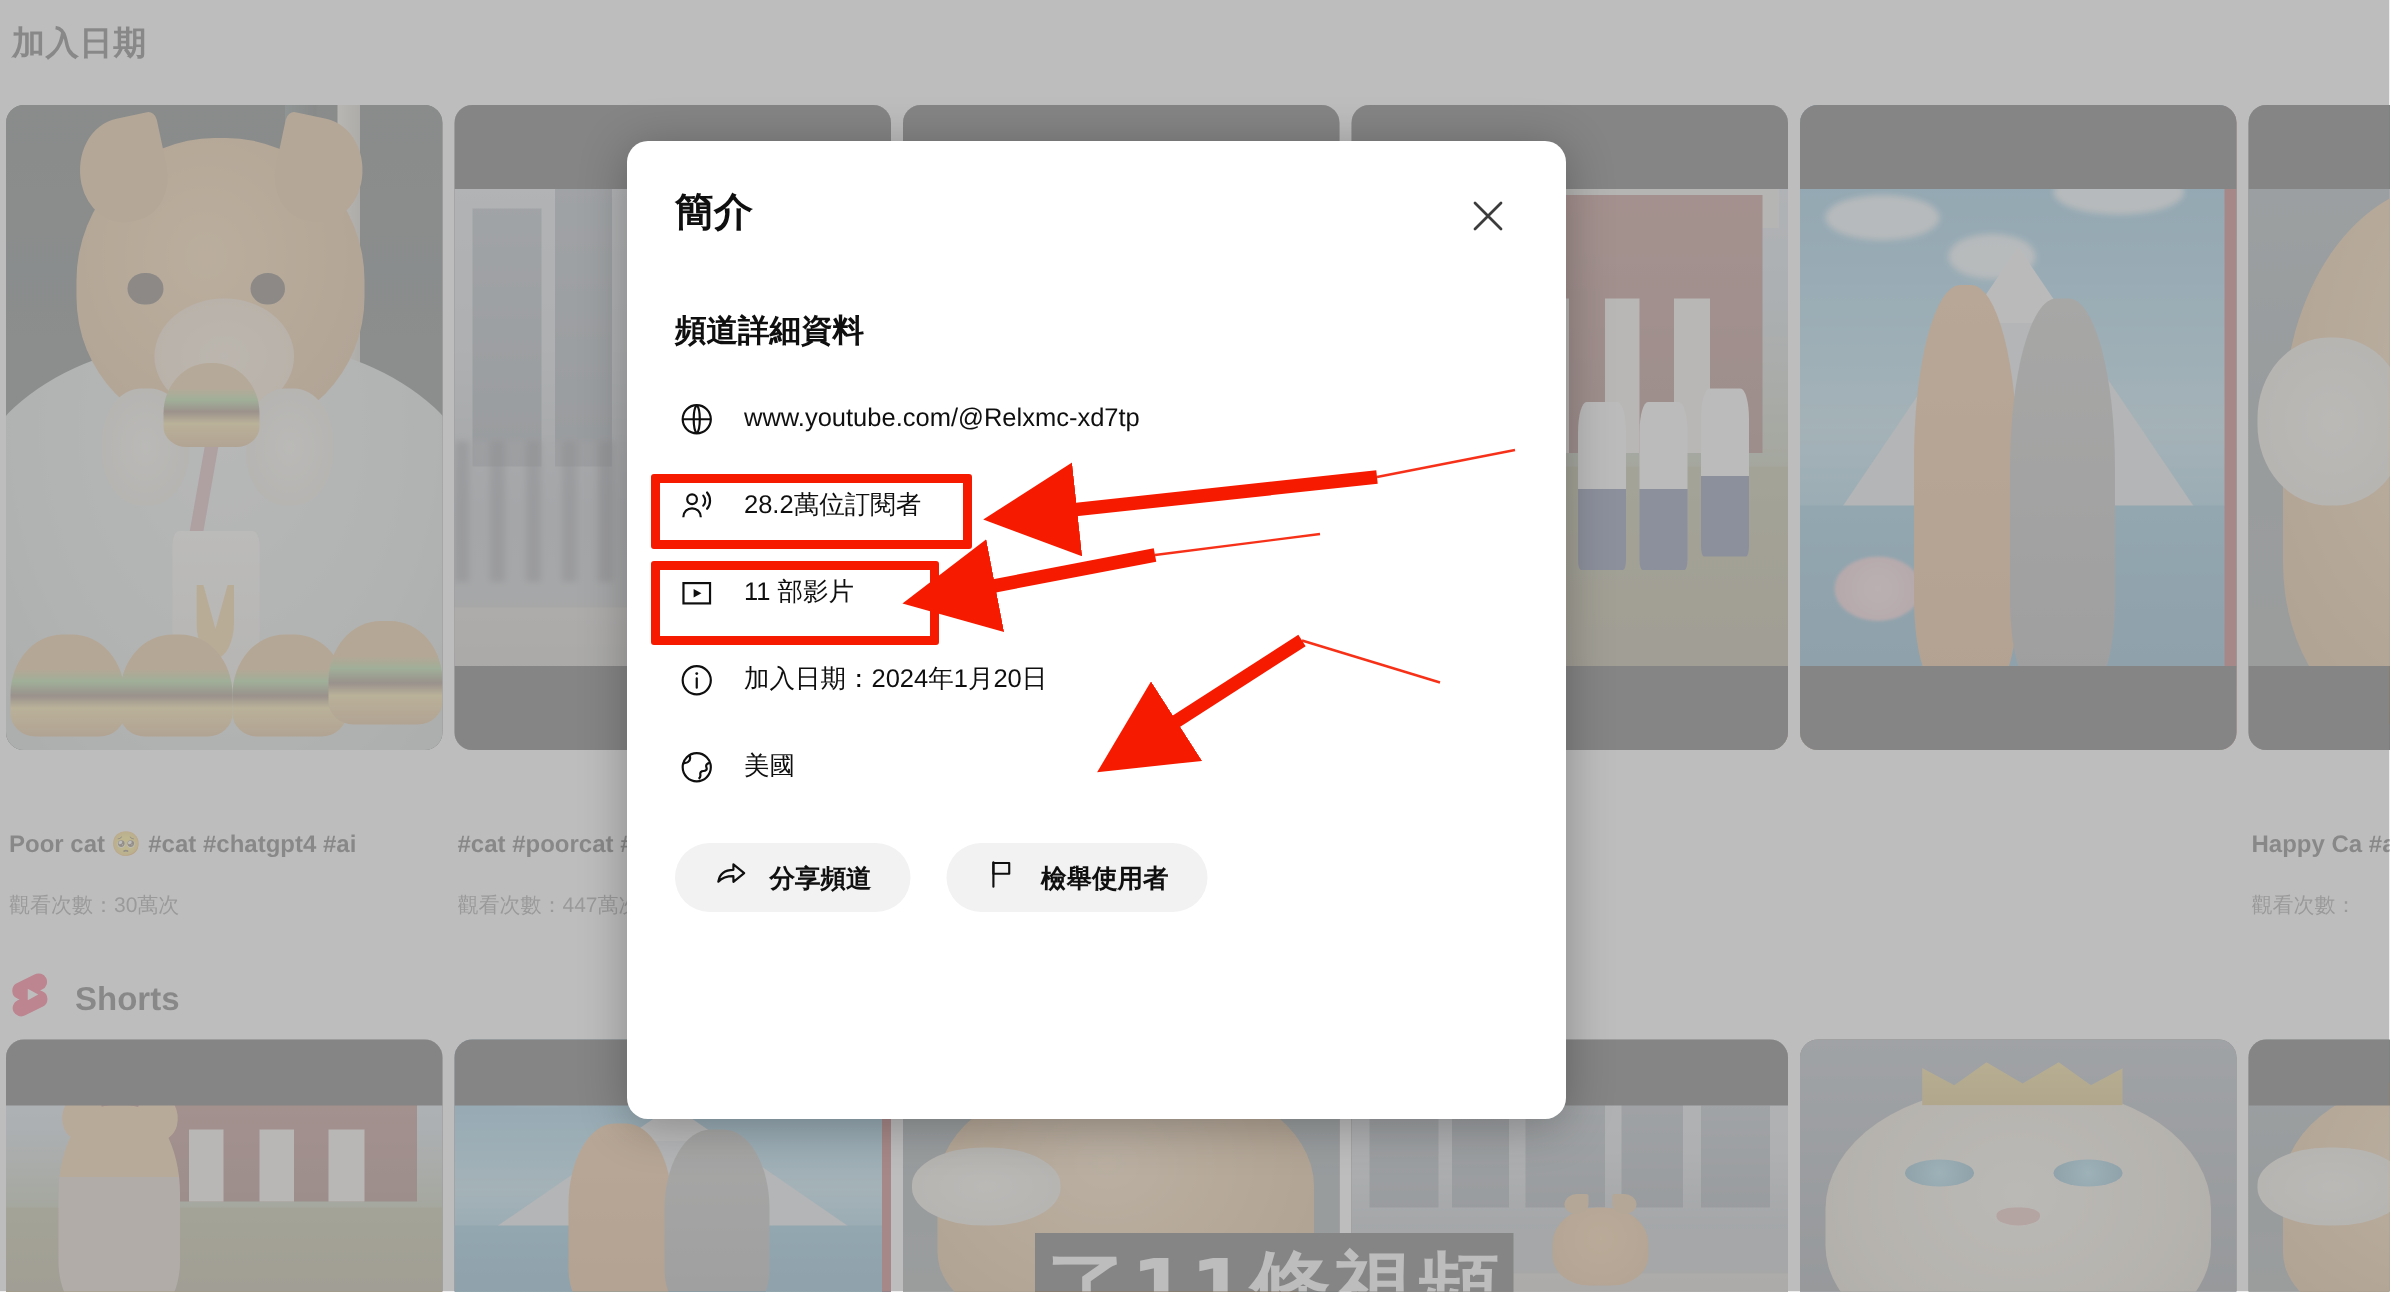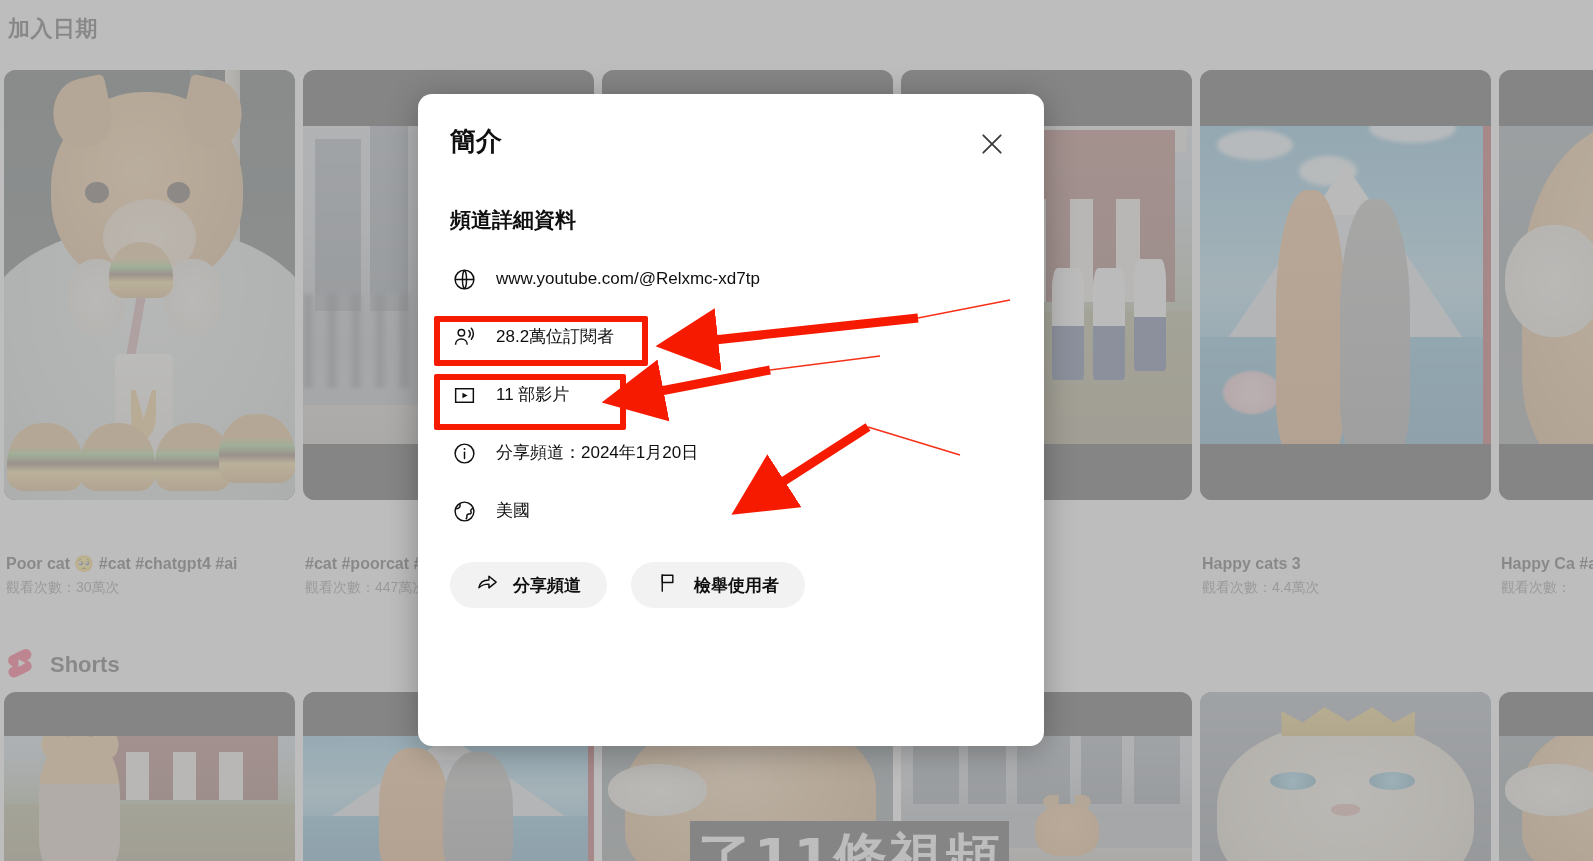--- a/index.html
+++ b/index.html
@@ -26,21 +26,21 @@
   .thumb {
     width: 291px; height: 430px; border-radius: 12px; overflow: hidden;
     position: relative; background: #000;
   }
 
   .vmeta { padding: 6px 2px 0 2px; }
   .vtitle {
     font-size: 16px; font-weight: 700; color: #0f0f0f; line-height: 1.35;
     max-height: 44px; overflow: hidden; margin-top: 47px;
   }
-  .vviews { font-size: 14px; color: #606060; margin-top: 4px; }
+  .vviews { font-size: 14px; color: #606060; margin-top: 20px; }
 
   
   .shorts-head { display: flex; align-items: center; gap: 14px; padding: 18px 6px 10px 6px; }
   .shorts-label { font-size: 22px; font-weight: 700; color: #0f0f0f; }
 
   .short-card { width: 291px; flex: 0 0 291px; }
   .short-thumb {
     width: 291px; height: 200px; border-radius: 12px; overflow: hidden;
     position: relative; background: #000;
   }
@@ -340,24 +340,20 @@
               <div class="water"></div>
                 <div class="shore"></div>
               <div class="sakura"></div>
               <div class="catA"></div>
                 <div class="catB"></div>
             </div>
             <div class="letterbox-t"></div>
               <div class="letterbox-b"></div>
             <div class="redstrip" style="right:-10px;"></div>
           </div>
-          <div class="vmeta">
-            <div class="vtitle">Happy cats 3</div>
-            <div class="vviews">觀看次數：4.4萬次</div>
-          </div>
         </div>
 
         <div class="vcard">
           <div class="thumb">
             <div class="art a5">
               <div class="cat"></div>
                 <div class="arm"></div>
             </div>
             <div class="letterbox-t"></div>
               <div class="letterbox-b"></div>
@@ -516,21 +512,21 @@
 
 
       <div class="detail-row">
         <span class="detail-icon">
           <svg width="25" height="25" viewBox="0 0 24 24" fill="none" stroke="#0f0f0f" stroke-width="1.4">
             <circle cx="12" cy="12" r="9"></circle>
             <path d="M12 10.8v6" stroke-linecap="round"></path>
             <circle cx="12" cy="7.7" r="0.9" fill="#0f0f0f" stroke="none"></circle>
           </svg>
         </span>
-        <span class="detail-text">分享頻道：2024年1月20日</span>
+        <span class="detail-text">加入日期：2024年1月20日</span>
       </div>
 
       <div class="detail-row">
         <span class="detail-icon">
           <svg width="25" height="25" viewBox="0 0 24 24" fill="none" stroke="#0f0f0f" stroke-width="1.4">
             <circle cx="12" cy="12" r="9"></circle>
             <path d="M7.5 4.5c.6 2 .2 3.4-1.2 4.2-1.4.8-2.6.3-3.1 1.2M20.2 9.2c-1.6.3-2.6 1.4-2 2.9.6 1.5-.4 2.3-1.9 2.3-1.5 0-2.3 1-2 2.4.2 1.1-.2 2-1.1 2.6"></path>
           </svg>
         </span>
         <span class="detail-text">美國</span>

